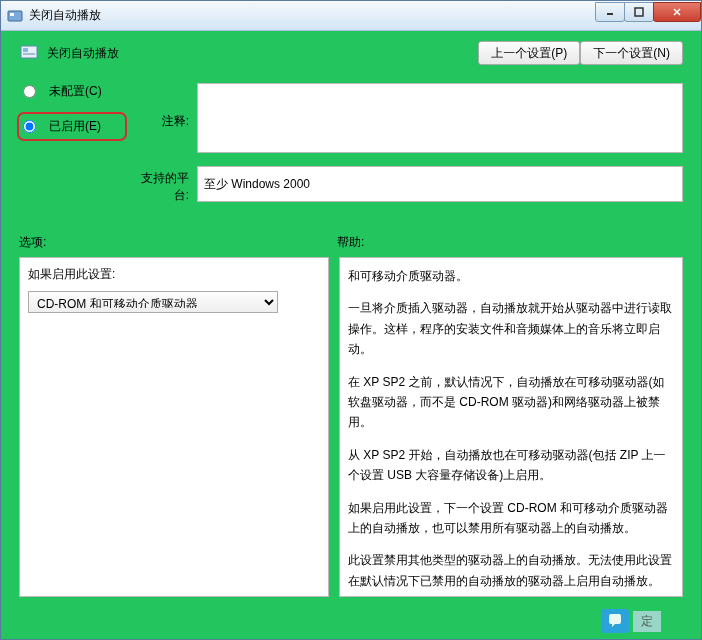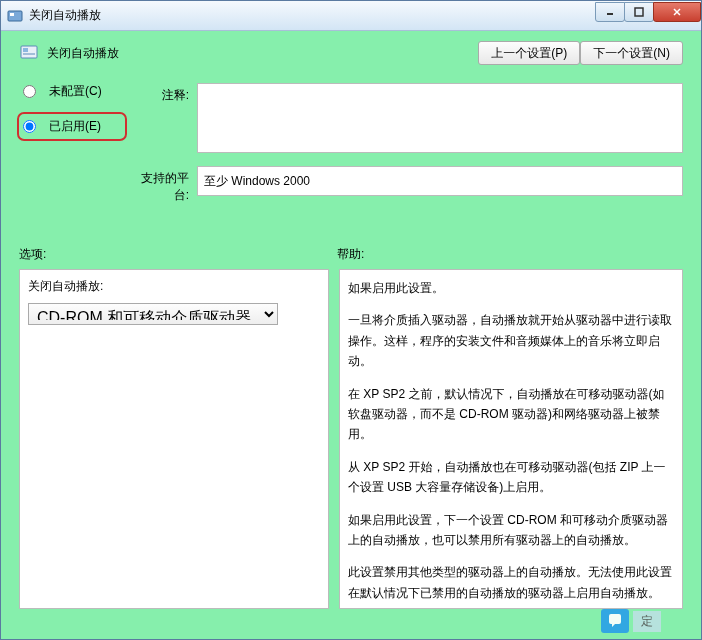--- a/index.html
+++ b/index.html
@@ -1,17 +1,17 @@
 <!DOCTYPE html>
 <html><head>
 <meta charset="utf-8">
 <style>
 * { box-sizing: border-box; margin: 0; padding: 0; }
 body { font-family: "Microsoft YaHei", "SimSun", sans-serif; font-size: 12px; background: #fff; color: #000; }
-.window { width: 702px; height: 640px; border: 1px solid #5a7aa0; background: #86efac; position: relative; }
+.window { width: 702px; height: 640px; border: 1px solid #5a7aa0; background: #22c55e; position: relative; }
 .titlebar { height: 30px; background: linear-gradient(#f5f9fd, #d3e5f5); border-bottom: 1px solid #a8c0d8; display: flex; align-items: center; padding: 0 0 0 6px; }
 .titlebar-icon { width: 16px; height: 16px; margin-right: 6px; display: inline-flex; align-items: center; justify-content: center; }
 .titlebar-text { flex: 1; font-size: 12px; }
 .titlebar-buttons { display: flex; height: 22px; margin-top: -6px; }
 .tbtn { width: 30px; height: 20px; border: 1px solid #7a9ab8; background: linear-gradient(#f0f6fc,#cde0f0); margin-left: -1px; display: flex; align-items: center; justify-content: center; font-size: 11px; border-radius: 0 0 3px 3px; cursor: pointer; }
 .tbtn.close { width: 48px; background: linear-gradient(#e67a6a,#c84030); color: #fff; border-color: #9a3020; }
 .content { padding: 10px 18px 0 18px; height: calc(100% - 30px); overflow: hidden; }
 .header-row { display: flex; align-items: center; margin-bottom: 18px; }
 .header-icon { width: 20px; height: 20px; margin-right: 8px; display: inline-flex; align-items: center; justify-content: center; }
 .header-title { font-size: 12px; flex: 1; }
@@ -19,30 +19,30 @@
 .btn { height: 24px; padding: 0 12px; border: 1px solid #aaa; background: linear-gradient(#fdfdfd,#e8e8e8); border-radius: 3px; font-size: 12px; cursor: pointer; }
 .btn:disabled { color: #999; }
 .config-row { display: flex; margin-bottom: 8px; }
 .radio-col { width: 108px; }
 .radio-item { display: flex; align-items: center; margin-bottom: 12px; padding-left: 4px; gap: 7px; }
 .radio-item input { margin-right: 6px; }
 .radio-item.highlight { border: 2px solid #d03030; border-radius: 7px; padding: 4px 2px 4px 4px; margin-left: -2px; margin-bottom: 10px; align-items: center; }
 .label-col { width: 70px; text-align: right; padding-right: 8px; padding-top: 4px; }
 .field-col { flex: 1; }
 textarea.comment { width: 100%; height: 70px; border: 1px solid #bbb; resize: none; padding: 2px; font-family: inherit; font-size: 12px; }
-.platform-box { width: 100%; height: 30px; border: 1px solid #bbb; padding: 3px 6px; display: flex; align-items: center; background: #fff; }
-.mid-labels { display: flex; margin-top: 42px; margin-bottom: 6px; }
+.platform-box { width: 100%; height: 36px; border: 1px solid #bbb; padding: 3px 6px; display: flex; align-items: center; background: #fff; }
+.mid-labels { display: flex; margin-top: 30px; margin-bottom: 6px; }
 .mid-labels .left { width: 318px; }
 .mid-labels .right { flex: 1; }
 .panels { display: flex; gap: 10px; height: 340px; }
 .panel { border: 1px solid #bbb; padding: 8px; background: #fff; }
 .panel.left { width: 310px; }
 .panel.right { flex: 1; overflow-y: auto; line-height: 1.7; }
 .panel-label { margin-bottom: 8px; }
-select.drive { width: 250px; height: 22px; border: 1px solid #aaa; background: linear-gradient(#fdfdfd,#eee); font-size: 16px; padding: 4px 4px; }
+select.drive { width: 250px; height: 22px; border: 1px solid #aaa; background: linear-gradient(#fdfdfd,#eee); font-size: 12px; padding: 4px 4px; }
 .help-text p { margin-bottom: 12px; }
 .watermark { position: absolute; right: 40px; bottom: 6px; display: flex; align-items: center; gap: 4px; opacity: 0.9; }
 .watermark .wm-box { width: 28px; height: 24px; background: #2aa0e8; border-radius: 3px; display: flex; align-items: center; justify-content: center; color: #fff; font-weight: bold; font-size: 14px; }
 .watermark .wm-txt { background: rgba(200,220,240,0.8); padding: 2px 8px; font-size: 12px; color: #555; }
 </style>
 </head>
 <body>
 
 <div class="window">
   <div class="titlebar">
@@ -95,21 +95,21 @@
         <label class="radio-item">
           <input type="radio" name="state" style="">
           <span>未配置(C)</span>
         </label>
         <label class="radio-item highlight">
           <input type="radio" name="state" checked="" style="">
           <span>已启用(E)</span>
         </label>
       </div>
       <div style="flex:1">
-        <div style="display:flex; margin-bottom:10px;">
+        <div style="display:flex; margin-bottom:10px;align-items:center;">
           <div class="label-col">注释:</div>
           <div class="field-col"><textarea class="comment" style=""></textarea></div>
         </div>
         <div style="display:flex;">
           <div class="label-col">支持的平台:</div>
           <div class="field-col">
             <div class="platform-box">
               <span>至少 Windows 2000</span>
             </div>
           </div>
@@ -117,27 +117,27 @@
       </div>
     </div>
 
     <div class="mid-labels">
       <div class="left">选项:</div>
       <div class="right">帮助:</div>
     </div>
 
     <div class="panels">
       <div class="panel left">
-        <div class="panel-label">关闭自动播放:</div>
+        <div class="panel-label">如果启用此设置:</div>
         <select class="drive">
           <option>CD-ROM 和可移动介质驱动器</option>
         </select>
       </div>
       <div class="panel right help-text">
-        <p>如果启用此设置。</p>
+        <p>和可移动介质驱动器。</p>
         <p>一旦将介质插入驱动器，自动播放就开始从驱动器中进行读取操作。这样，程序的安装文件和音频媒体上的音乐将立即启动。</p>
         <p>在 XP SP2 之前，默认情况下，自动播放在可移动驱动器(如软盘驱动器，而不是 CD-ROM 驱动器)和网络驱动器上被禁用。</p>
         <p>从 XP SP2 开始，自动播放也在可移动驱动器(包括 ZIP 上一个设置 USB 大容量存储设备)上启用。</p>
         <p>如果启用此设置，下一个设置 CD-ROM 和可移动介质驱动器上的自动播放，也可以禁用所有驱动器上的自动播放。</p>
         <p>此设置禁用其他类型的驱动器上的自动播放。无法使用此设置在默认情况下已禁用的自动播放的驱动器上启用自动播放。</p>
 
       </div>
     </div>
 
   </div>

